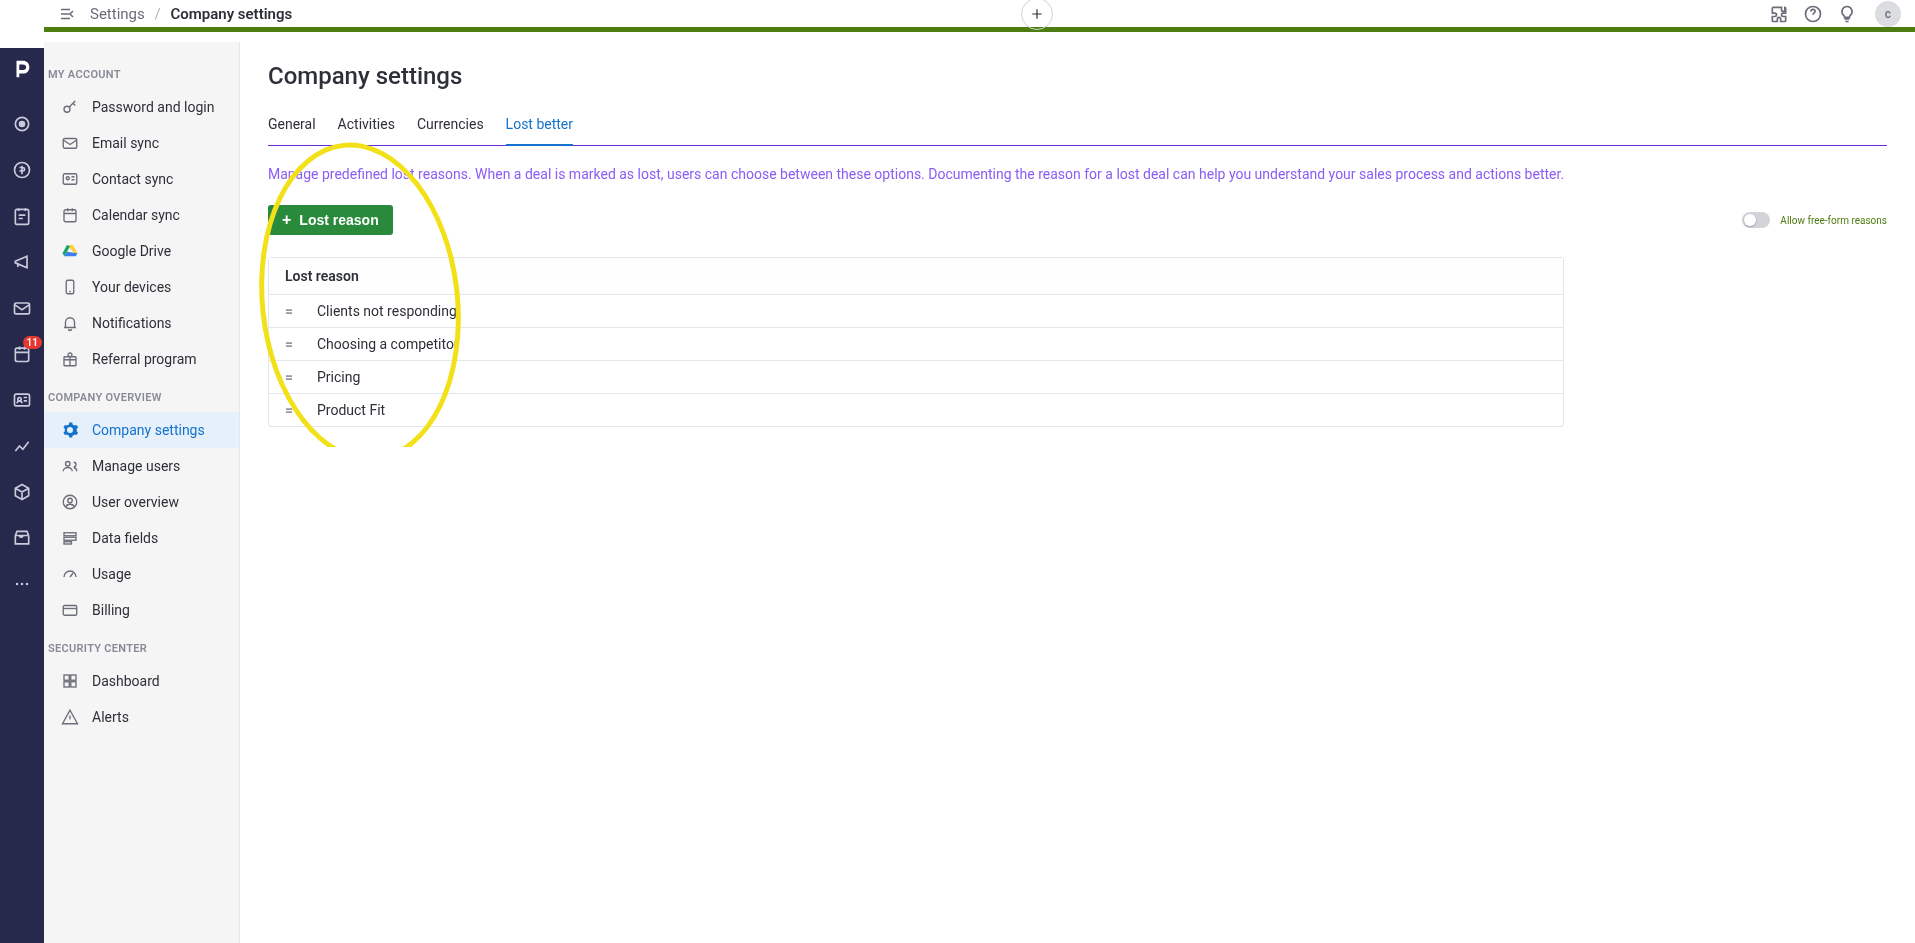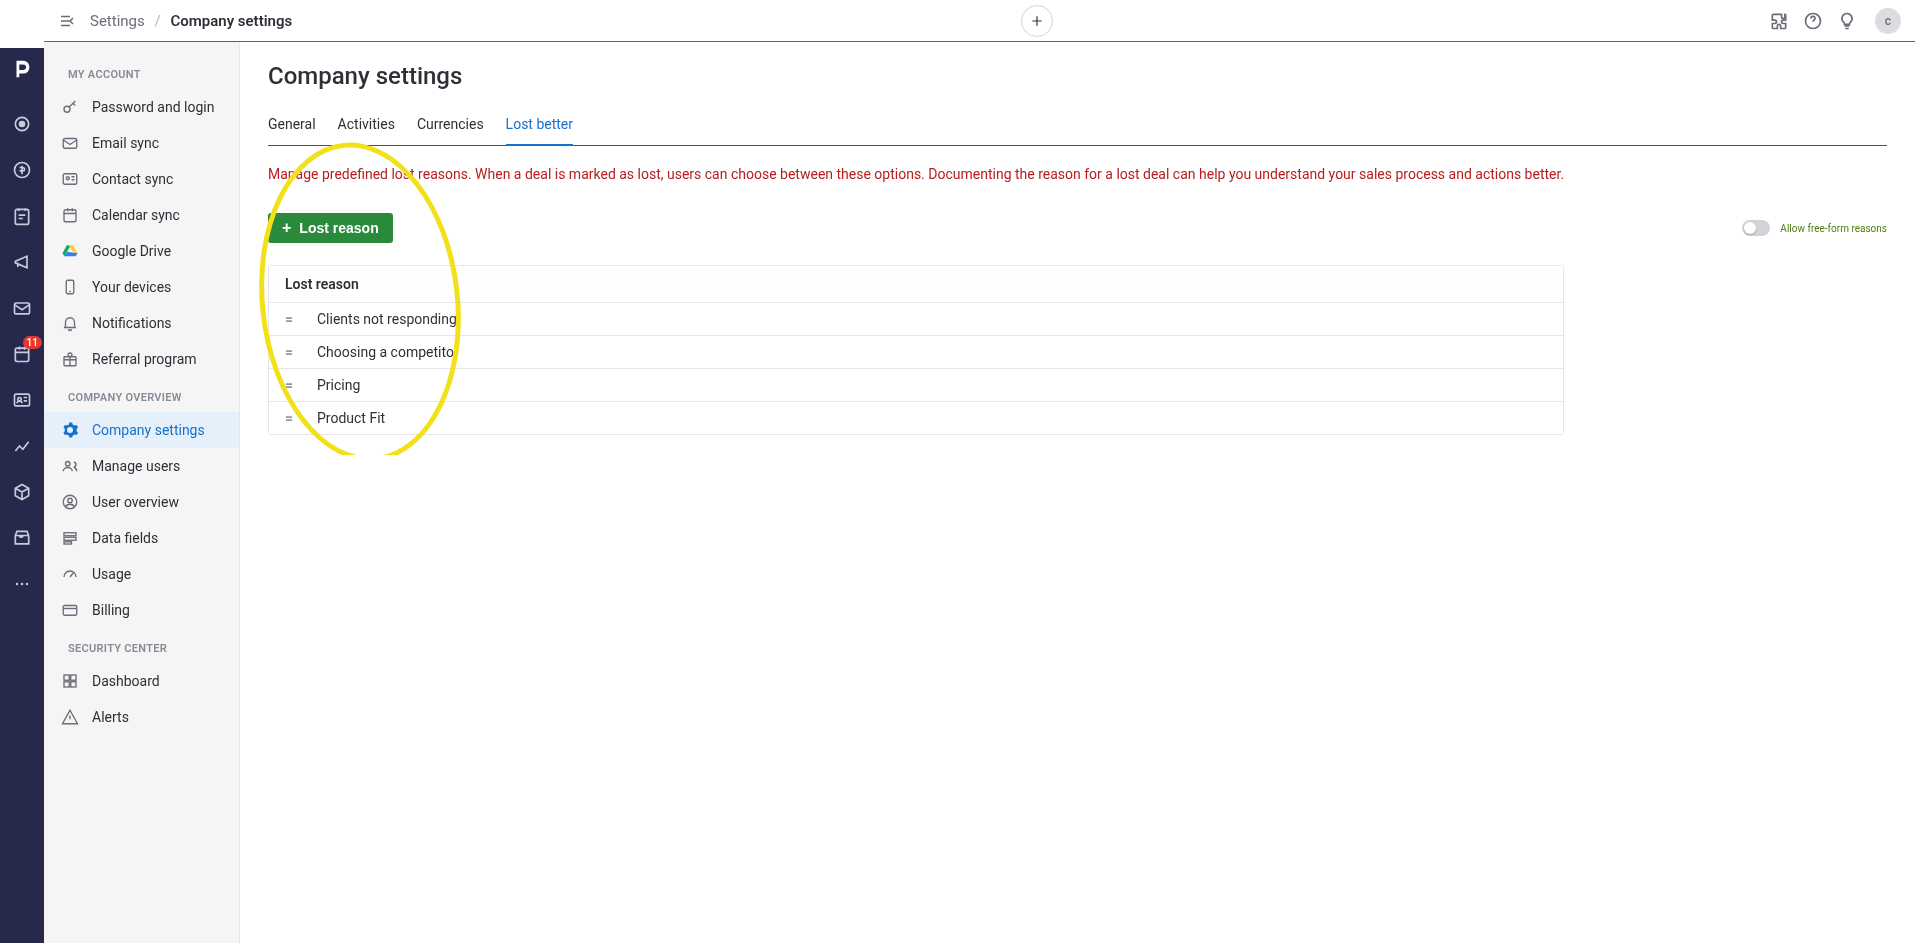--- a/index.html
+++ b/index.html
@@ -7,49 +7,49 @@
 
 
 .icon-rail { position: fixed; left: 0; top: 0; bottom: 0; width: 44px; background: #26284c; display: flex; flex-direction: column; align-items: center; padding-top: 10px; gap: 22px; margin-top: 48px; }
 .icon-rail .rail-logo { width: 22px; height: 22px; color: #fff; margin-bottom: 10px; }
 .icon-rail .rail-item { width: 24px; height: 24px; color: #c9cbdc; display:flex; align-items:center; justify-content:center; position:relative; cursor:pointer; }
 .icon-rail .rail-item svg { width: 20px; height: 20px; }
 .rail-badge { position:absolute; top:-6px; right:-8px; background:#e7372f; color:#fff; font-size:10px; border-radius:9px; padding:1px 4px; font-weight:600; }
 
 
 .settings-sidebar { position:fixed; left:44px; top:42px; bottom:0; width:196px; background:#f5f5f6; border-right:1px solid #e5e6e9; overflow-y:auto; padding-top:12px; }
-.sidebar-section-title { font-size:11px; font-weight:600; color:#888a96; letter-spacing:0.3px; padding:14px 24px 8px; }
+.sidebar-section-title { font-size:11px; font-weight:600; color:#888a96; letter-spacing:0.3px; padding:14px 4px 8px; }
 .sidebar-item { display:flex; align-items:center; gap:12px; padding:8px 16px; color:#2e3038; cursor:pointer; font-size:14px; }
 .sidebar-item.active { background:#e6f0fb; color:#1373cc; }
 .sidebar-item .si-icon { width:20px; height:20px; display:flex; align-items:center; justify-content:center; color:#6b6d79; flex-shrink:0; }
 .sidebar-item.active .si-icon { color:#1373cc; }
 .sidebar-item .si-icon svg { width:18px; height:18px; }
 
 
-.topbar { position:fixed; left:44px; right:0; top:0; height:42px; background:#fff; display:flex; align-items:center; padding:0 14px; gap:14px; border-bottom:1px solid #4d7c0f; }
+.topbar { position:fixed; left:44px; right:0; top:0; height:32px; background:#fff; display:flex; align-items:center; padding:0 14px; gap:14px; border-bottom:5px solid #4d7c0f; }
 .collapse-btn { width:18px; height:18px; color:#6b6d79; cursor:pointer; display:flex; align-items:center; }
 .breadcrumb { color:#6b6d79; font-size:15px; }
 .breadcrumb .crumb-current { color:#2e3038; font-weight:600; }
 .breadcrumb .sep { margin:0 6px; color:#b5b7c0; }
 .topbar-spacer { flex:1; display:flex; justify-content:center; }
 .search-wrap { display:flex; align-items:center; border:1px solid #d2d4da; border-radius:20px; height:32px; width:295px; padding:0 12px; gap:8px; color:#9698a3; }
 .search-wrap input { border:none; outline:none; font-size:14px; flex:1; background:transparent; color:#2e3038; }
 .search-wrap input::placeholder { color:#9698a3; }
 .plus-btn { width:32px; height:32px; border:1px solid #d2d4da; border-radius:50%; display:flex; align-items:center; justify-content:center; cursor:pointer; margin-left:12px; color:#2e3038; }
 .topbar-right { display:flex; align-items:center; gap:14px; margin-left:auto; }
 .topbar-right .top-icon { width:20px; height:20px; color:#6b6d79; cursor:pointer; display:flex; align-items:center; justify-content:center; }
 .avatar { width:26px; height:26px; border-radius:50%; background:#dcdde1; color:#6b6d79; display:flex; align-items:center; justify-content:center; font-size:12px; font-weight:500; margin-left:4px; cursor:pointer; }
 
 
 .main { margin-left:240px; margin-top:42px; padding:20px 28px; position:relative; }
 .page-title { font-size:24px; font-weight:500; color:#2e3038; margin-bottom:18px; }
 .tabs { display:flex; gap:22px; border-bottom:1px solid #6d28d9; margin-bottom:18px; }
 .tab { padding:8px 0 12px; font-size:14px; color:#2e3038; cursor:pointer; border-bottom:2px solid transparent; margin-bottom:-1px; }
 .tab.active { color:#1373cc; border-bottom-color:#1373cc; }
-.description { color:#b91c1c; font-size:14px; margin-bottom:28px; line-height:1.5; }
+.description { color:#8b5cf6; font-size:14px; margin-bottom:20px; line-height:1.5; }
 .action-row { display:flex; align-items:center; justify-content:space-between; margin-bottom:22px; }
 .add-btn { display:inline-flex; align-items:center; gap:8px; background:#2a8a3c; color:#fff; border:none; border-radius:3px; padding:7px 14px; font-size:14px; font-weight:600; cursor:pointer; }
 .add-btn .plus { font-size:16px; line-height:1; }
 .toggle-wrap { display:flex; align-items:center; gap:10px; font-size:10px; color:#4d7c0f; }
 .toggle { width:28px; height:16px; border-radius:10px; background:#d2d4da; position:relative; cursor:pointer; }
 .toggle::after { content:""; position:absolute; left:2px; top:2px; width:12px; height:12px; border-radius:50%; background:#fff; box-shadow:0 1px 2px rgba(0,0,0,0.25); }
 
 .table { border:1px solid #e5e6e9; border-radius:3px; max-width:1296px; }
 .table-header { font-weight:600; font-size:14px; padding:10px 16px; border-bottom:1px solid #e5e6e9; background:#fefefe; }
 .table-row { display:flex; align-items:center; gap:18px; padding:8px 16px; border-bottom:1px solid #e5e6e9; font-size:14px; }

